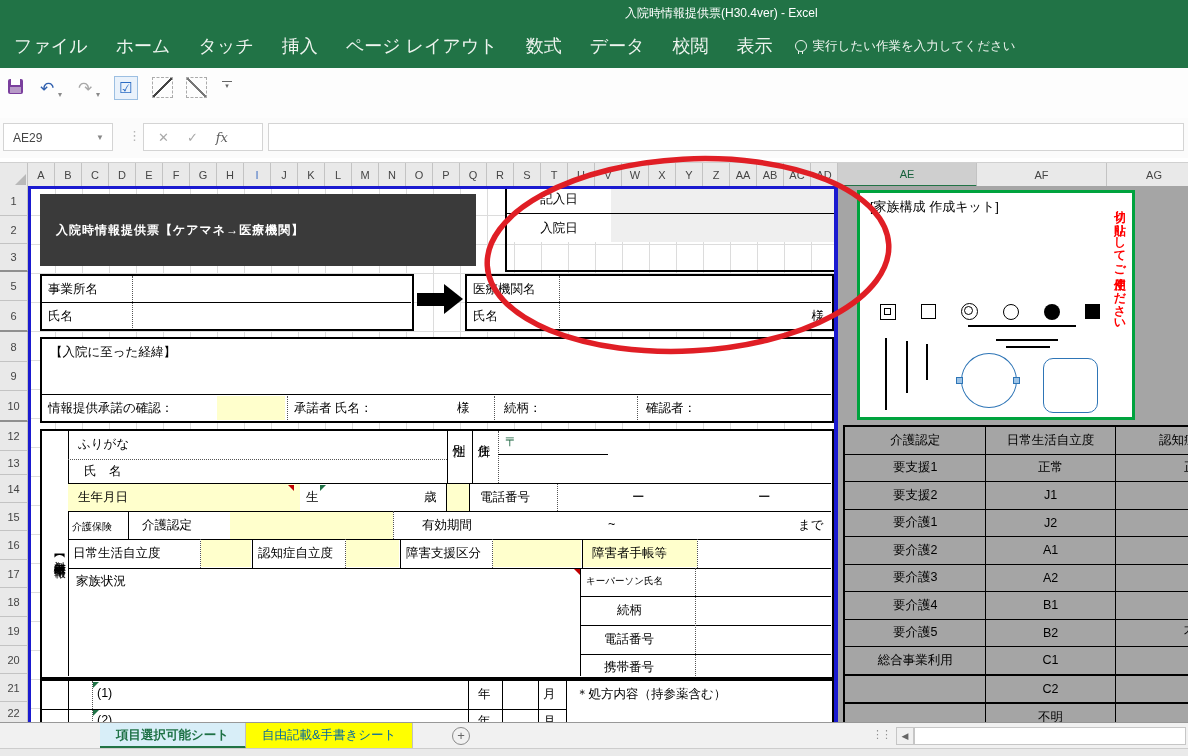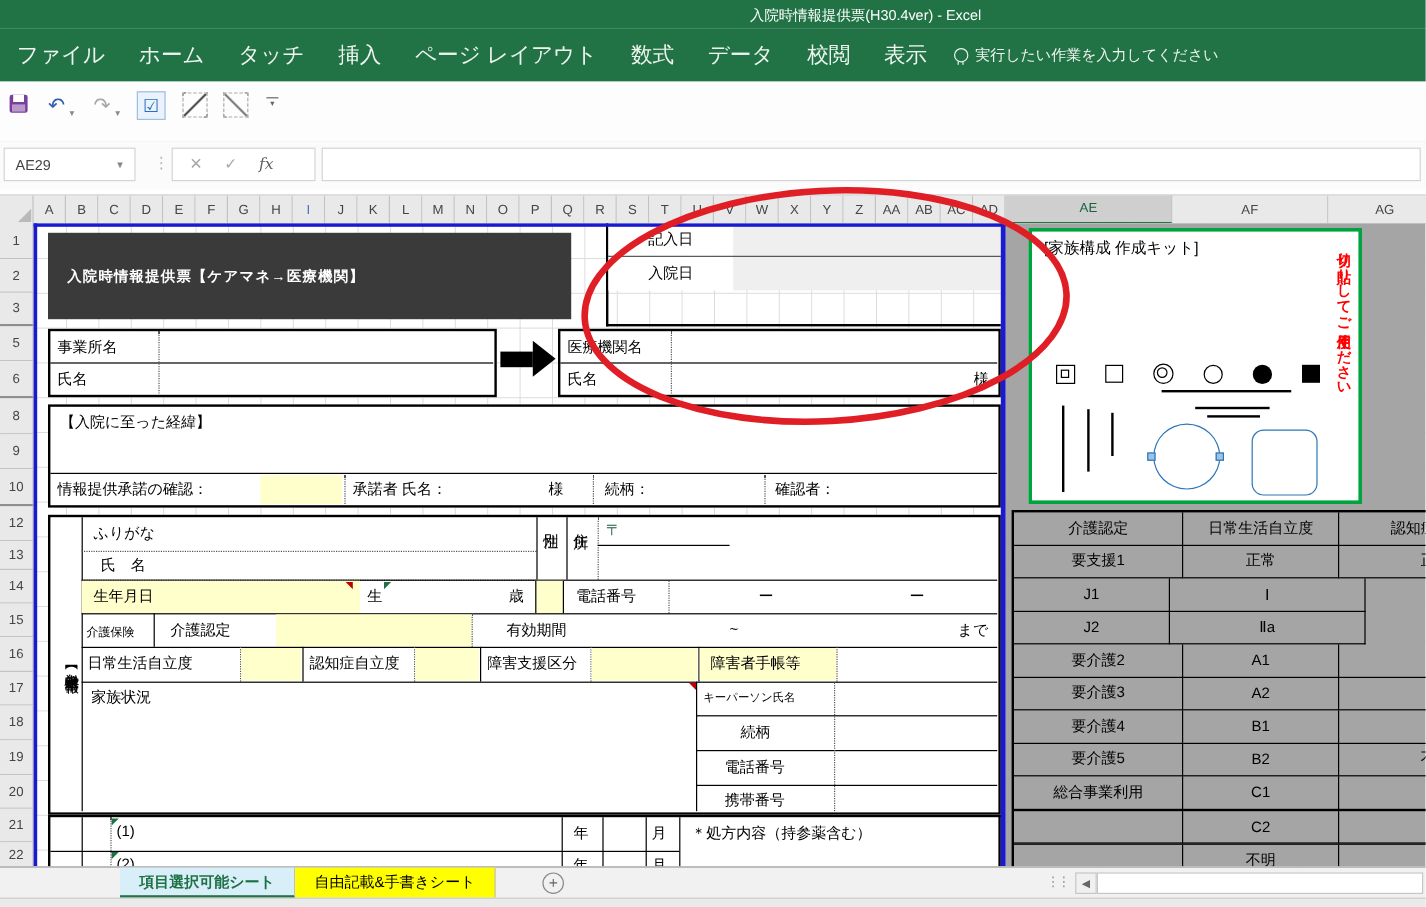--- a/index.html
+++ b/index.html
@@ -108,21 +108,21 @@
   .sym-sf{width:15px;height:15px;background:#000;}
   .kline{position:absolute;background:#000;}
   #kcircle{position:absolute;left:101px;top:160px;width:54px;height:53px;border:1.5px solid #2e75b6;border-radius:50%;}
   #krect{position:absolute;left:183px;top:165px;width:53px;height:53px;border:1.5px solid #2e75b6;border-radius:10px;}
   .khandle{position:absolute;width:5px;height:5px;background:#9dc3e6;border:1px solid #2e75b6;}
   
   #tabbar{position:absolute;left:0;top:722px;width:1188px;height:26px;background:#f1f1f1;border-top:1px solid #989898;}
   #tabs{position:absolute;left:100px;top:0;display:flex;height:26px;}
   .stab{padding:0 16px;font-size:12.5px;line-height:25px;border-right:1px solid #c0c0c0;box-sizing:border-box;white-space:nowrap;}
   .active-tab{background:#d8eef8;color:#1e7145;font-weight:bold;border-bottom:3px solid #217346;}
-  .yellow-tab{background:#ffff00;color:#000000;}
+  .yellow-tab{background:#ffff00;color:#0369a1;}
   #addsheet{position:absolute;left:452px;top:4px;width:18px;height:18px;border:1.5px solid #8a8a8a;border-radius:50%;
     color:#666;font-size:13px;line-height:15px;text-align:center;box-sizing:border-box;}
   #hsplit{position:absolute;left:872px;top:5px;color:#909090;font-size:11px;letter-spacing:-2px;}
   #hleft{position:absolute;left:896px;top:4px;width:18px;height:18px;background:#f0f0f0;border:1px solid #c6c6c6;
     color:#666;font-size:9px;text-align:center;line-height:17px;box-sizing:border-box;}
   #htrack{position:absolute;left:914px;top:4px;width:272px;height:18px;background:#fff;border:1px solid #c6c6c6;box-sizing:border-box;}
   #statusbar{position:absolute;left:0;top:748px;width:1188px;height:8px;background:#eaeaea;border-top:1px solid #cdcdcd;}
   
   #annot{position:absolute;left:0;top:0;z-index:60;pointer-events:none;}
 </style>
@@ -431,24 +431,26 @@
       <div class="tc tc2">日常生活自立度</div>
       <div class="tc tc3">認知症自立度</div>
     </div>
     <div id="refrows">
         <div class="trow">
         <div class="tc tc1">要支援1</div>
         <div class="tc tc2">正常</div>
         <div class="tc tc3">正常</div>
       </div>
         <div class="trow">
+        <div class="tc tc1">要支援2</div>
         <div class="tc tc2">J1</div>
         <div class="tc tc3">Ⅰ</div>
       </div>
         <div class="trow">
+        <div class="tc tc1">要介護1</div>
         <div class="tc tc2">J2</div>
         <div class="tc tc3">Ⅱa</div>
       </div>
         <div class="trow">
         <div class="tc tc1">要介護2</div>
         <div class="tc tc2">A1</div>
         <div class="tc tc3">Ⅱb</div>
       </div>
         <div class="trow">
         <div class="tc tc1">要介護3</div>

